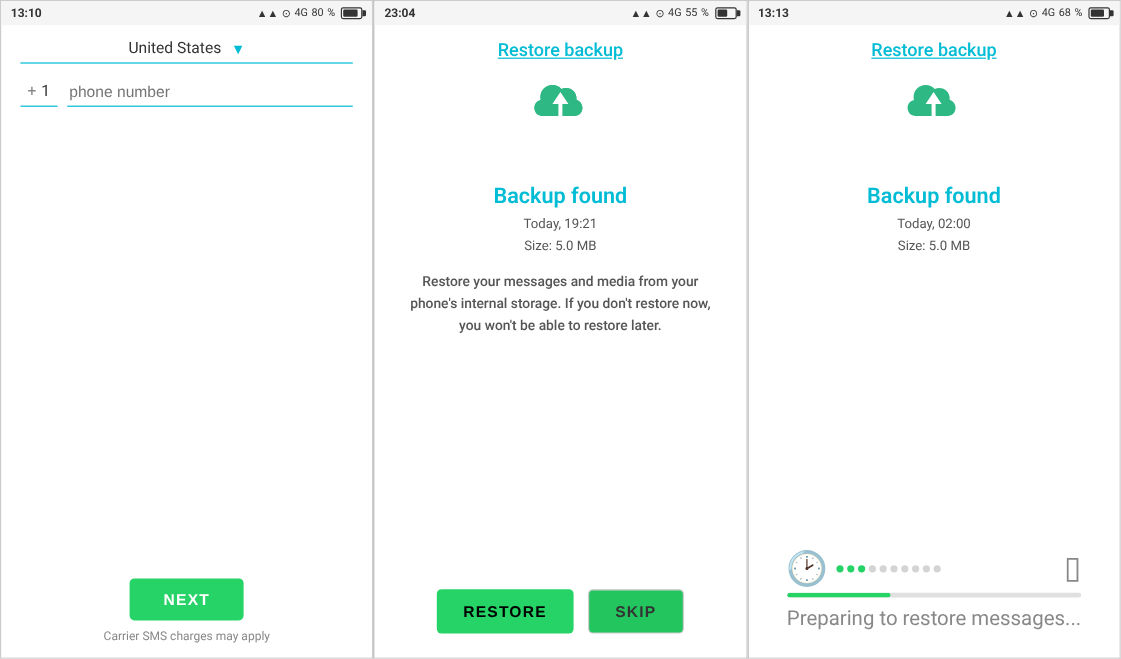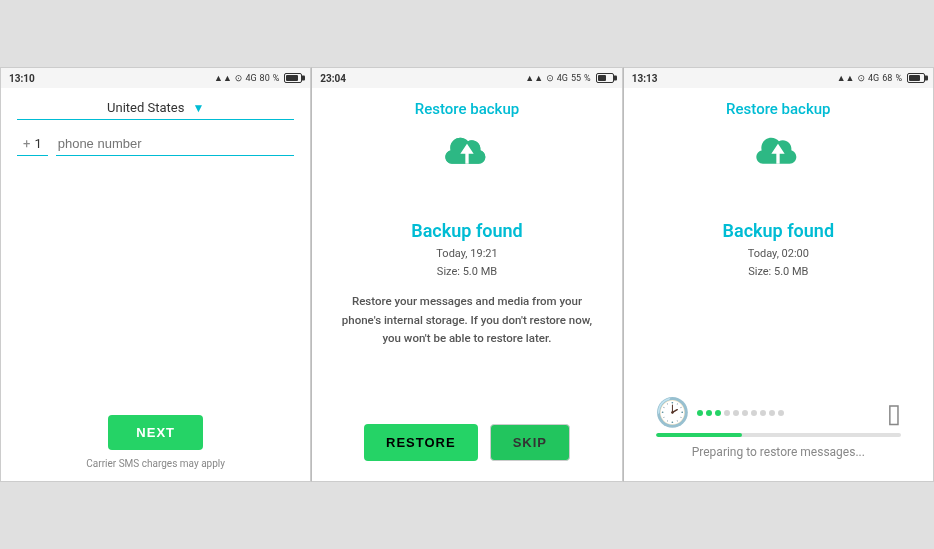--- a/index.html
+++ b/index.html
@@ -9,21 +9,21 @@
       display: flex;
       justify-content: center;
       align-items: center;
       width: 934px;
       height: 549px;
       overflow: hidden;
     }
     .screens-container {
       display: flex;
       width: 934px;
-      height: 415px;
+      height: 549px;
     }
     .phone-screen {
       flex: 1;
       background: #ffffff;
       border: 1px solid #ccc;
       display: flex;
       flex-direction: column;
       overflow: hidden;
       position: relative;
     }
@@ -169,20 +169,21 @@
       text-align: center;
     }
 
     
     .restore-screen .screen-title {
       color: #00bcd4;
       font-size: 15px;
       font-weight: 500;
       text-align: center;
       margin-bottom: 14px;
+      text-decoration: underline;
     }
     .cloud-icon-wrap {
       display: flex;
       justify-content: center;
       margin-bottom: 8px;
     }
     .cloud-icon {
       width: 52px;
       height: 40px;
       position: relative;
@@ -284,21 +285,21 @@
       background: #e0e0e0;
       border-radius: 2px;
       overflow: hidden;
     }
     .progress-bar-fill {
       height: 100%;
       background: #25d366;
       border-radius: 2px;
     }
     .preparing-text {
-      font-size: 12px;
+      font-size: 17px;
       color: #888;
       text-align: center;
       margin-bottom: 10px;
     }
   </style>
 </head>
 <body>
 
 <div class="screens-container">
 

